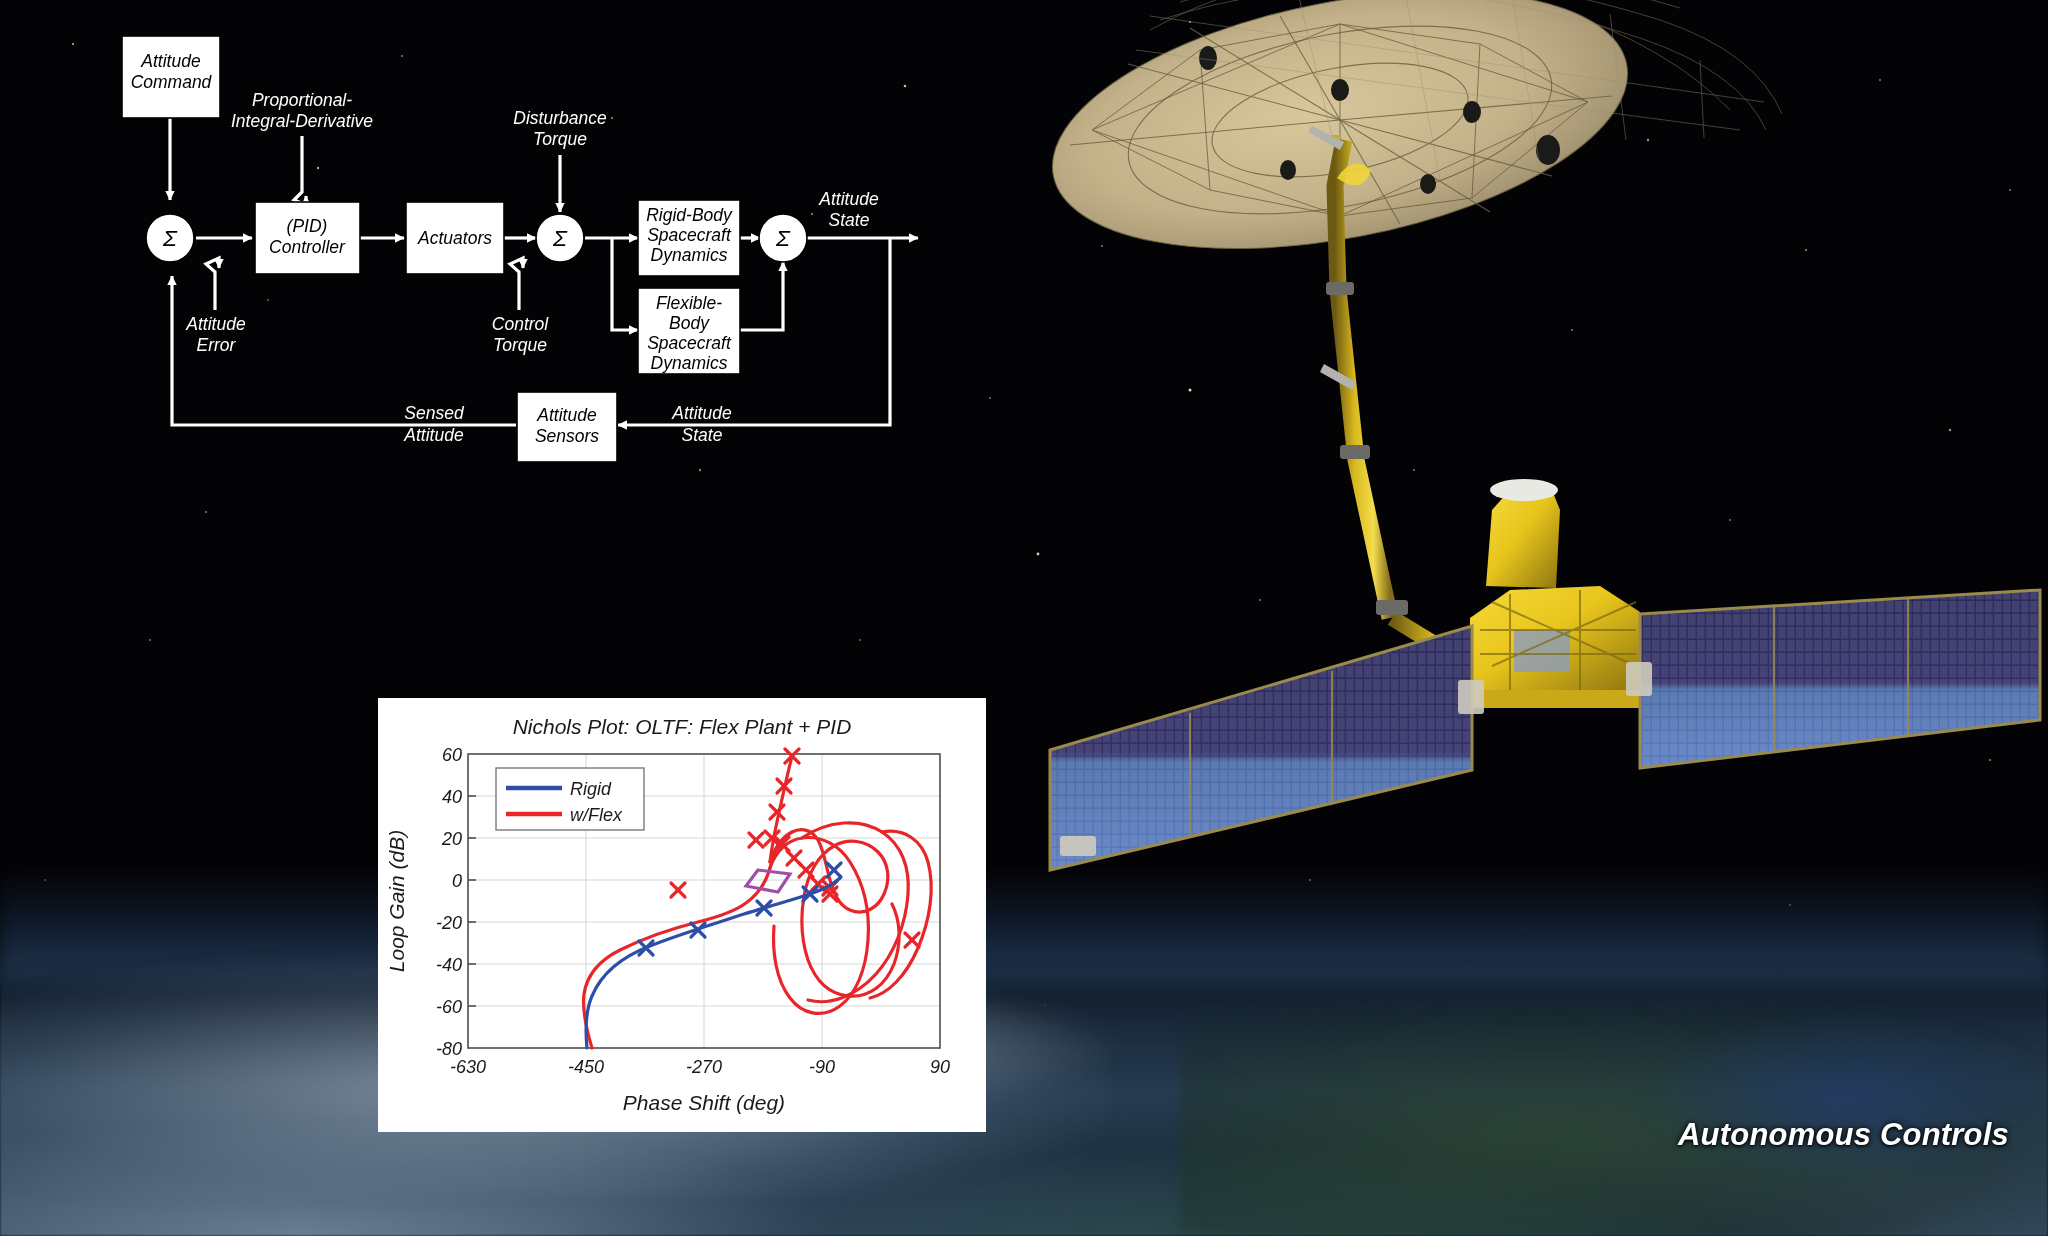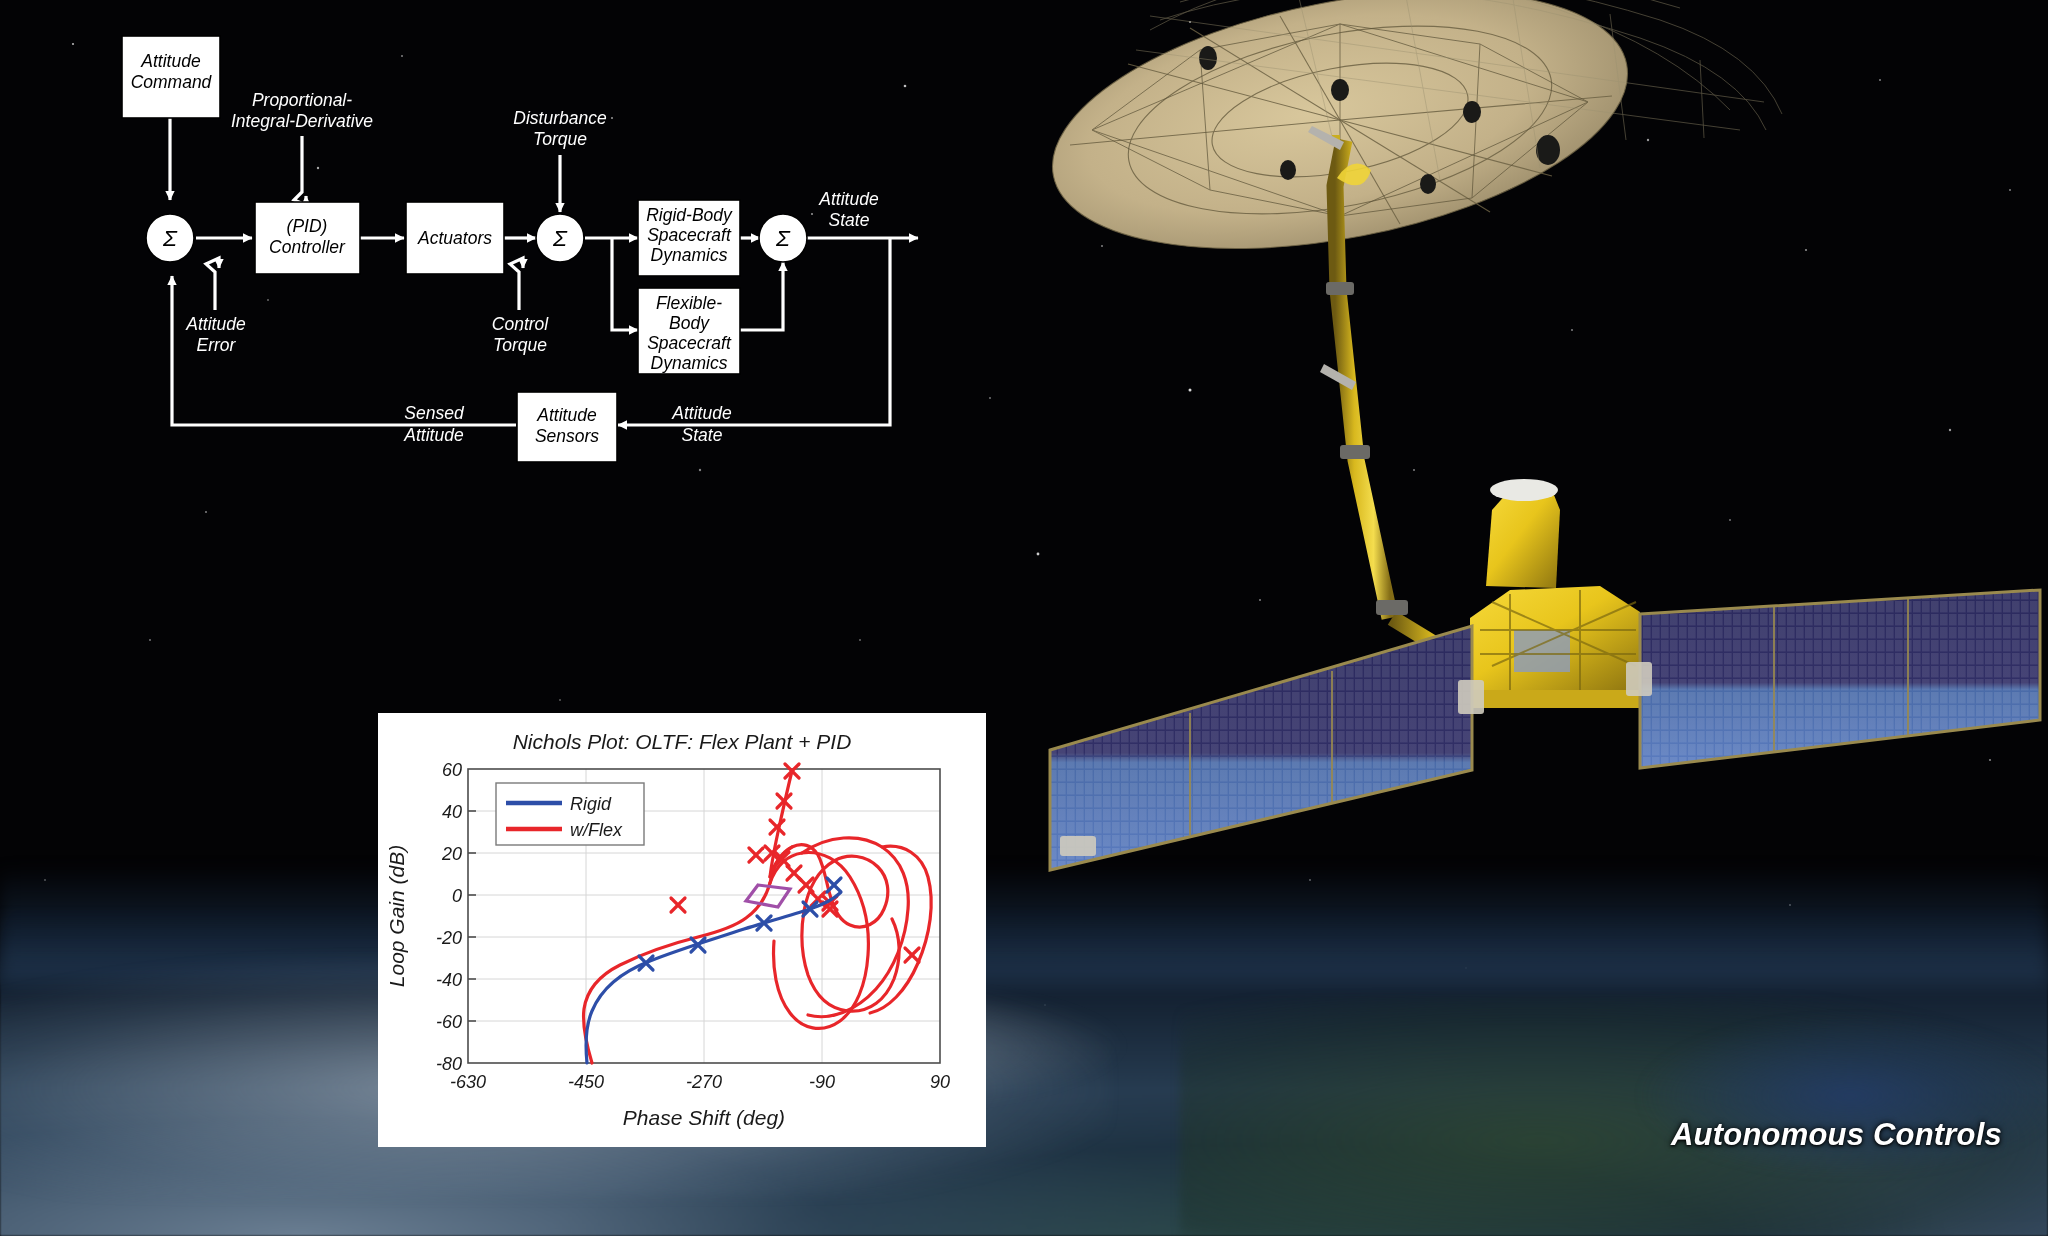--- a/index.html
+++ b/index.html
@@ -29,25 +29,25 @@
         background:radial-gradient(ellipse at 50% 50%, rgba(35,60,110,.75), transparent 72%);filter:blur(5px);}
 
   
   .sc{position:absolute;left:1040px;top:-10px;width:1010px;height:950px;}
 
   
   .dia{position:absolute;left:0;top:0;width:1060px;height:620px;}
   .dia text{font-family:"Liberation Sans",sans-serif;}
 
   
-  .plotpanel{position:absolute;left:378px;top:713px;width:608px;height:366px;background:#d946ef;}
+  .plotpanel{position:absolute;left:378px;top:698px;width:608px;height:366px;background:#d946ef;}
   .plotpanel svg{display:block;}
 
   
-  .caption{position:absolute;right:46px;bottom:82px;text-align:right;
+  .caption{position:absolute;right:39px;bottom:82px;text-align:right;
      color:#fff;font-weight:bold;font-size:31px;line-height:1.22;
      text-shadow:0 0 6px rgba(0,0,0,.95),0 1px 3px rgba(0,0,0,1);letter-spacing:.2px;}
 </style>
 </head>
 <body>
 
 <div id="stage">
 
   <div class="bg">
     <div class="starfield">

